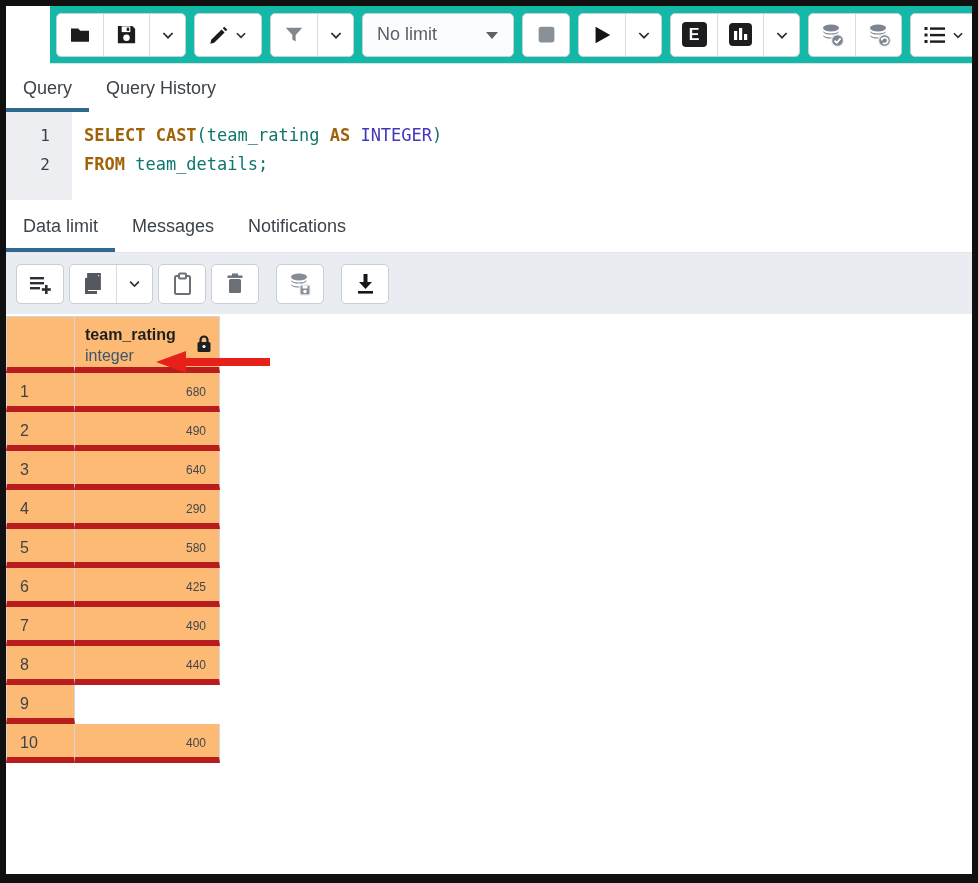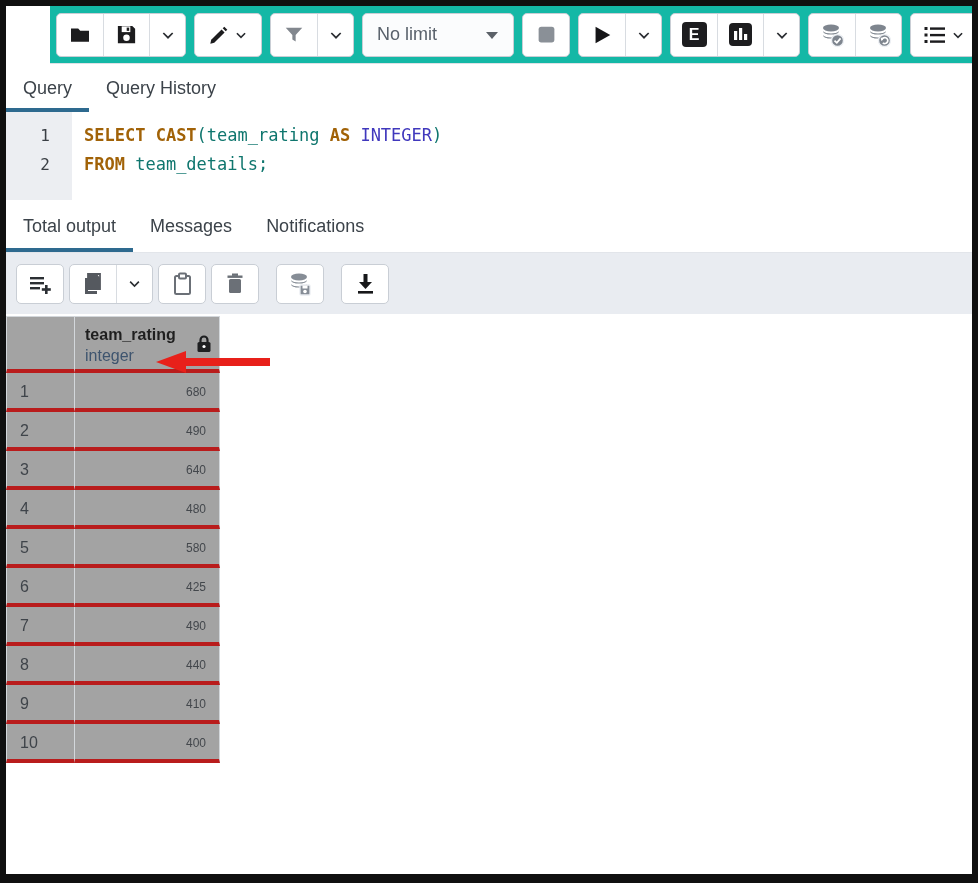--- a/index.html
+++ b/index.html
@@ -80,21 +80,21 @@
   }
   .tk-kw { color:#a16207; font-weight:bold; }
   .tk-ty { color:#4038bd; }
   .tk-pl { color:#0f766e; }
 
   
   .grid-wrap { position:relative; }
   .grid { position:absolute; left:0; top:2px; width:214px; }
   .grid-header { display:flex; height:57px; }
   .grid-row { display:flex; height:39px; }
-  .cell { border-right:1px solid #d3d7db; border-bottom:4px solid #b91c1c; background:#a3a3a3; }
+  .cell { border-right:1px solid #d3d7db; border-bottom:6px solid #b91c1c; background:#fdba74; }
   .rownum-h { width:69px; border-top:1px solid #d3d7db; border-left:1px solid #d3d7db; }
   .col-h {
     width:145px; border-top:1px solid #d3d7db; position:relative;
     padding:7px 0 0 10px;
   }
   .col-name { font-size:16px; font-weight:bold; color:#1f1f1f; line-height:21px; }
   .col-type { font-size:16px; color:#3e546e; line-height:21px; }
   .lock { position:absolute; right:7px; top:17px; }
   .rownum { width:69px; border-left:1px solid #d3d7db; font-size:16px; color:#3f444a; line-height:38px; padding-left:13px; }
   .val { width:145px; font-size:12px; color:#43474c; line-height:38px; text-align:right; padding-right:13px; }
@@ -269,21 +269,21 @@
           <div class="ln">2</div>
         </div>
     <div class="code">
           <div class="code-line"><span class="tk-kw">SELECT </span><span class="tk-kw">CAST</span><span class="tk-pl">(team_rating </span><span class="tk-kw">AS </span><span class="tk-ty">INTEGER</span><span class="tk-pl">)</span></div>
           <div class="code-line"><span class="tk-kw">FROM </span><span class="tk-pl">team_details;</span></div>
         </div>
   </div>
 
   <div class="tabbar output-tabs">
     <div class="tab active">
-      <span>Total output</span>
+      <span>Data limit</span>
     </div>
     <div class="tab">
       <span>Messages</span>
     </div>
     <div class="tab">
       <span>Notifications</span>
     </div>
   </div>
 
   <div class="toolbar-results">
@@ -374,41 +374,40 @@
             <div class="grid-row">
               <div class="cell rownum">2</div>
               <div class="cell val">490</div>
             </div>
             <div class="grid-row">
               <div class="cell rownum">3</div>
               <div class="cell val">640</div>
             </div>
             <div class="grid-row">
               <div class="cell rownum">4</div>
-              <div class="cell val">480</div>
+              <div class="cell val">290</div>
             </div>
             <div class="grid-row">
               <div class="cell rownum">5</div>
               <div class="cell val">580</div>
             </div>
             <div class="grid-row">
               <div class="cell rownum">6</div>
               <div class="cell val">425</div>
             </div>
             <div class="grid-row">
               <div class="cell rownum">7</div>
               <div class="cell val">490</div>
             </div>
             <div class="grid-row">
               <div class="cell rownum">8</div>
               <div class="cell val">440</div>
             </div>
             <div class="grid-row">
               <div class="cell rownum">9</div>
-              <div class="cell val">410</div>
             </div>
             <div class="grid-row">
               <div class="cell rownum">10</div>
               <div class="cell val">400</div>
             </div>
           </div>
     </div>
     <svg class="annotation-arrow ic" width="114" height="24" viewBox="0 0 114 24">
       <polygon points="0,12 30,1 30,23" fill="#e8201a"></polygon>
       <rect x="26" y="8" width="88" height="8" fill="#e8201a"></rect>

